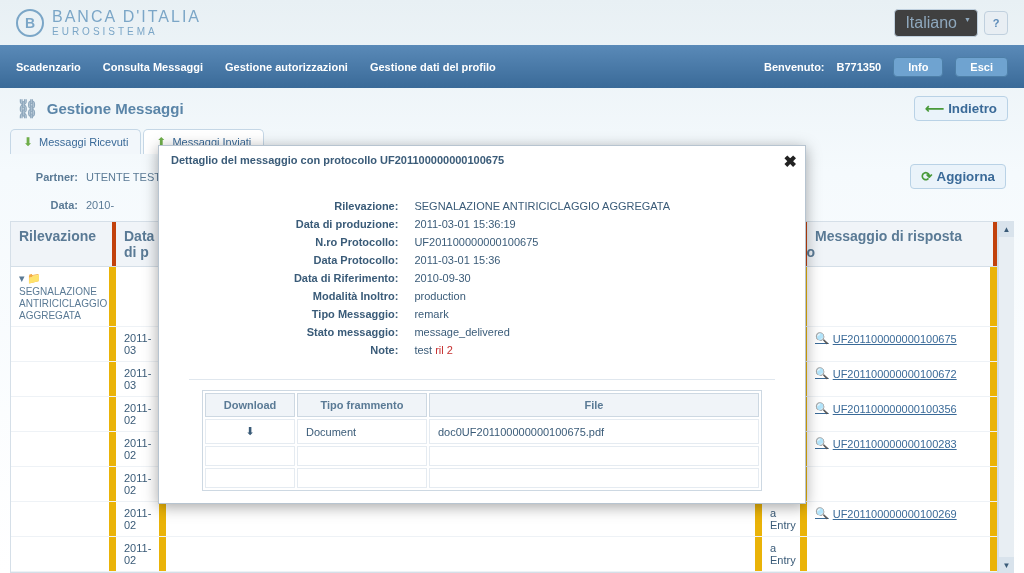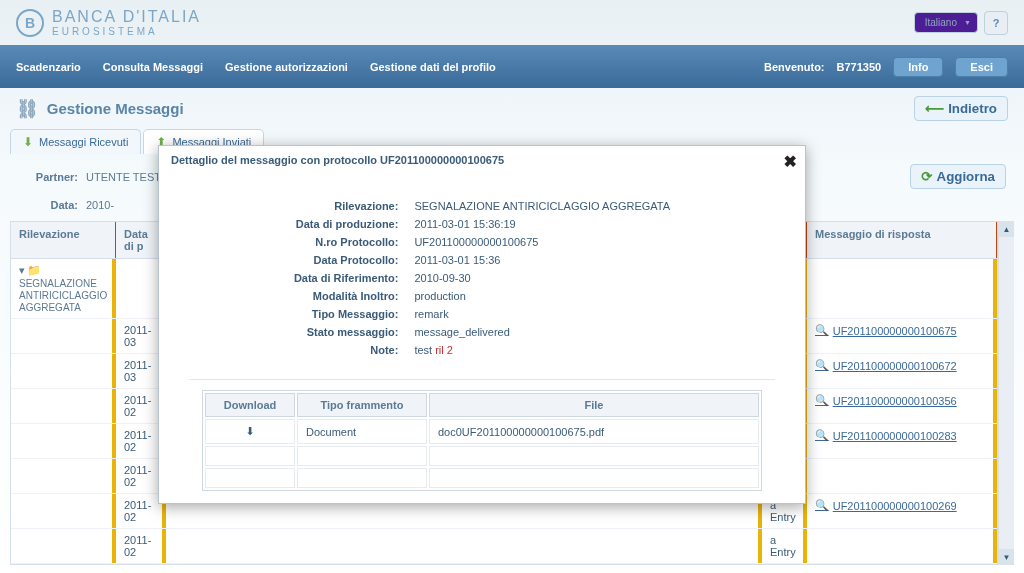--- a/index.html
+++ b/index.html
@@ -25,22 +25,22 @@
   width: 28px; height: 28px; border-radius: 50%;
   border: 2px solid #7ba6c7;
   display: flex; align-items: center; justify-content: center;
   color: #7ba6c7; font-weight: bold; font-size: 14px;
 }
 .brand-text { color: #7ba6c7; }
 .brand-main { font-size: 16px; letter-spacing: 2px; }
 .brand-sub { font-size: 10px; letter-spacing: 3px; }
 .header-right { display: flex; gap: 6px; align-items: center; }
 .lang-btn {
-  background: #4c1d95; border: 1px solid #c0d0de; border-radius: 4px;
-  padding: 4px 20px 4px 10px; color: #8fa8bd; font-size: 10px;
+  background: #404040; border: 1px solid #c0d0de; border-radius: 4px;
+  padding: 4px 20px 4px 10px; color: #8fa8bd; font-size: 16px;
   position: relative;
 }
 .lang-btn::after { content: "▼"; font-size: 7px; position: absolute; right: 6px; top: 6px; }
 .help-btn {
   width: 24px; height: 24px; background: #e8eef3; border: 1px solid #c0d0de;
   border-radius: 4px; display: flex; align-items: center; justify-content: center;
   color: #5a8ab8; font-weight: bold;
 }
 .nav-bar {
   height: 43px; background: linear-gradient(#5a8ab8, #3a6a98);
@@ -85,26 +85,26 @@
   padding: 4px 10px; color: #3a6a98; font-weight: bold; display: flex; gap: 4px;
   margin-left: auto;
 }
 .grid-area {
   margin: 0 10px; background: #fff;
 }
 .grid-header {
   display: flex; background: #f0f4f8; border: 1px solid #d5dfe8;
 }
 .grid-header .th {
-  padding: 6px 8px; border-right: 1px solid #c2410c; font-weight: bold;
-  color: #5a7a95; font-size: 11px;
+  padding: 6px 8px; border-right: 4px solid #c2410c; font-weight: bold;
+  color: #5a7a95; font-size: 14px;
 }
 .grid-body { border: 1px solid #d5dfe8; border-top: none; }
 .grid-row { display: flex; border-bottom: 1px solid #eef2f6; }
-.grid-row .td { padding: 5px 8px; border-right: 4px solid #eab308; font-size: 11px; }
+.grid-row .td { padding: 5px 8px; border-right: 7px solid #eab308; font-size: 11px; }
 .col-ril { width: 105px; }
 .col-data { width: 50px; }
 .col-gap { flex: 1; }
 .col-src { width: 45px; }
 .col-resp { width: 190px; }
 .folder-tree { color: #5a7a95; background: #fff; }
 .ril-name { font-size: 10px; }
 .resp-link { text-decoration: underline; color: #3a6a98; display: flex; gap: 4px; align-items: center; }
 .mag { color: #8fa8bd; font-size: 11px; }
 .footer-note { padding: 10px 14px; color: #6e8aa0; }

